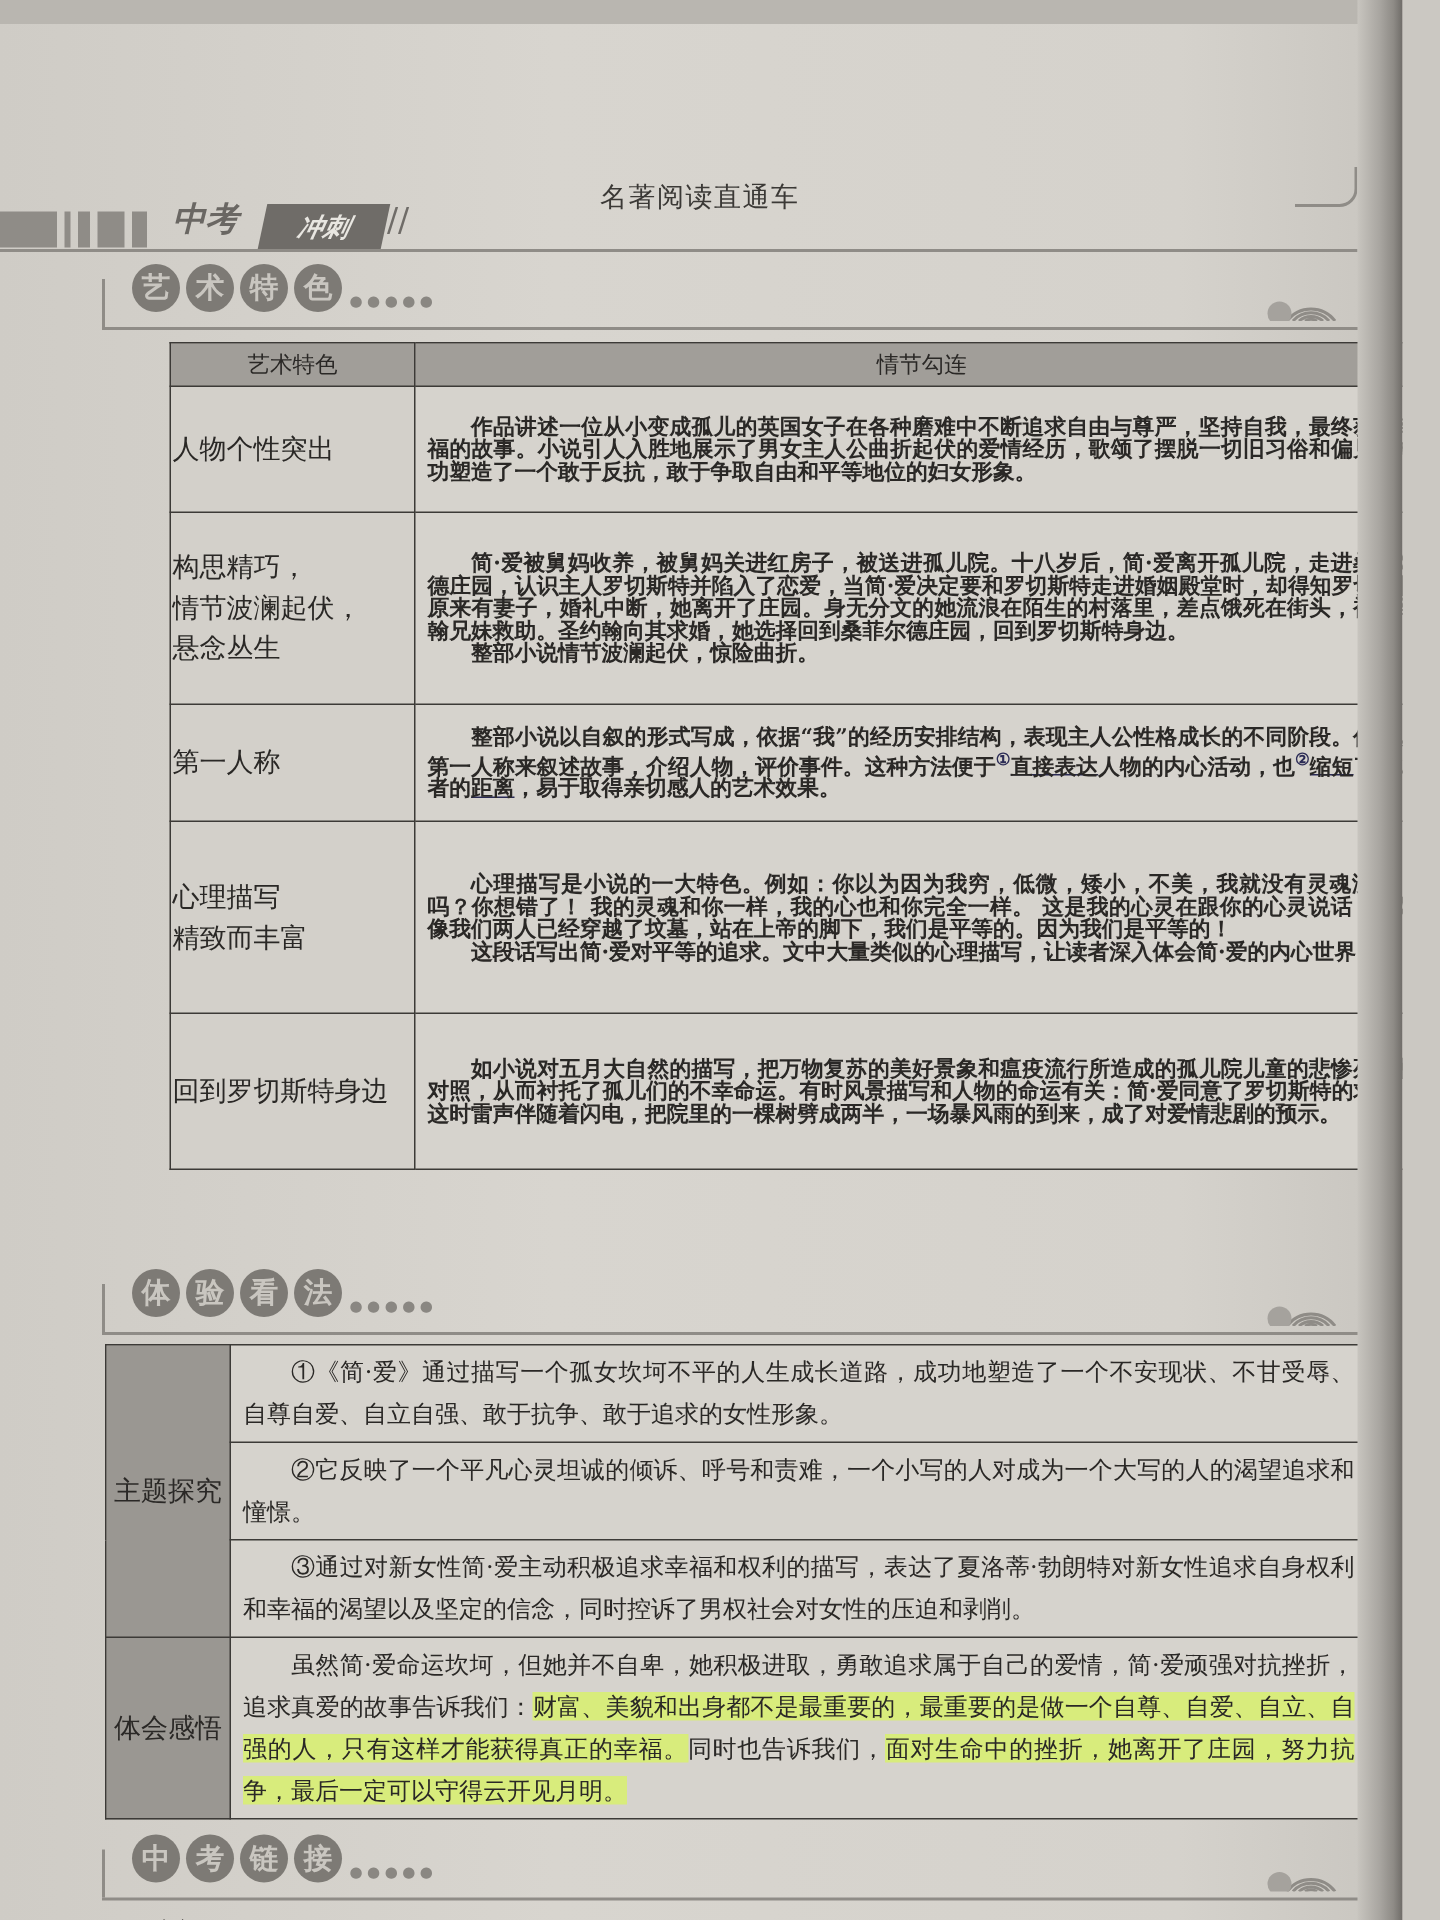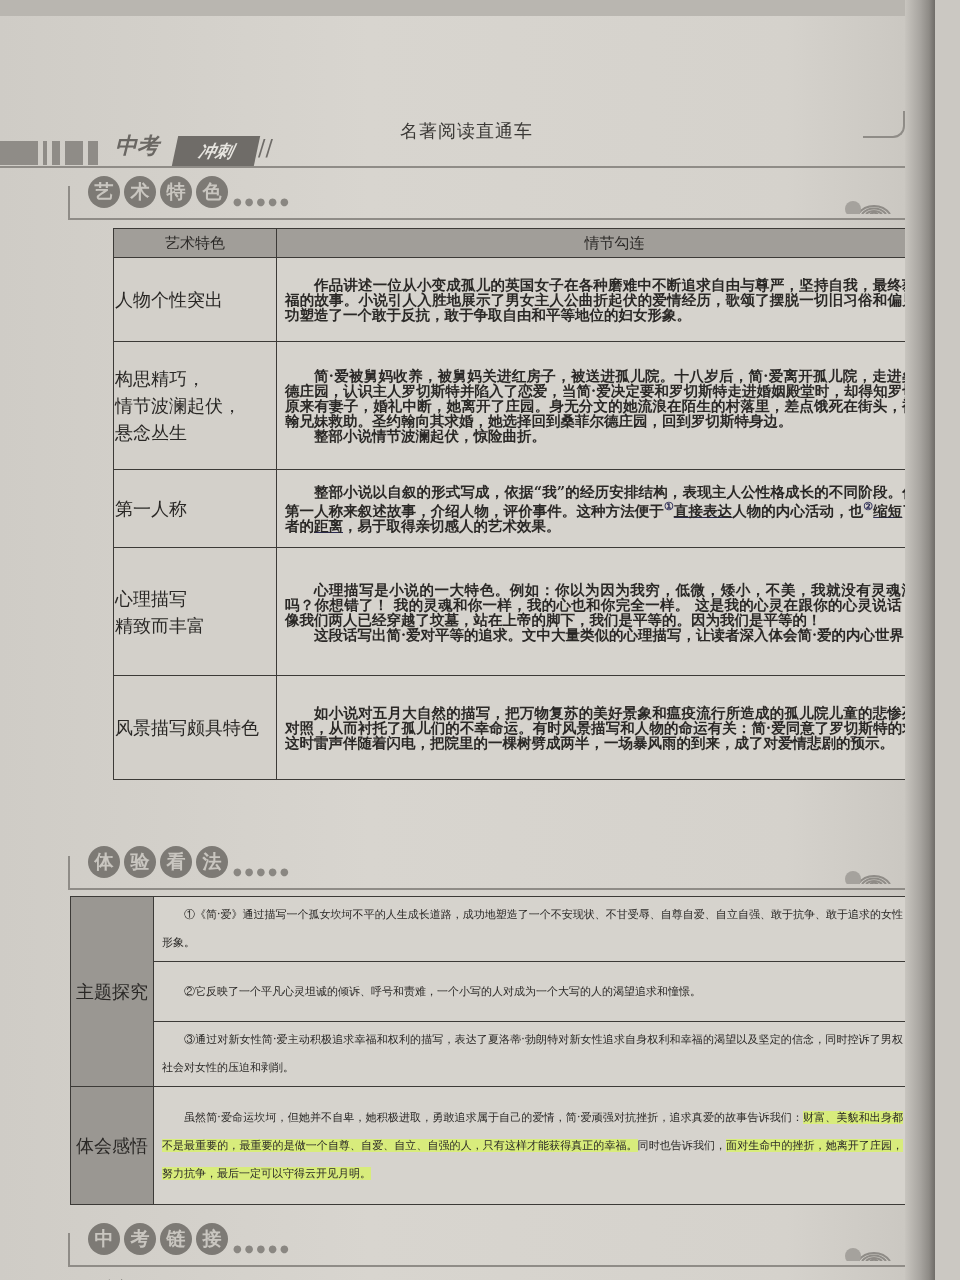--- a/index.html
+++ b/index.html
@@ -52,21 +52,21 @@
   .t1 { top: 212px; width: 840px; margin-left: 43px; }
   .t1 th { background: #a19e99; font-weight: normal; font-size: 15px; height: 26px; font-family: "DejaVu Sans", sans-serif; }
   .t1 td.label { width: 160px; text-align: left; font-size: 18px; font-family: "DejaVu Sans", sans-serif; line-height: 27px; background: #d3d0ca; }
   .t1 td.content { padding: 4px 6px 4px 8px; font-size: 14.5px; line-height: 15px; text-align: justify; background: #d6d3cd; font-weight: bold; }
   .indent { text-indent: 2em; margin: 0; }
   .ul { text-decoration: underline; text-decoration-color: #2b2b55; }
   .mark { color: #2b2b55; font-size: 11px; }
 
   .t2 { top: 880px; width: 840px; }
   .t2 td.label { width: 80px; background: #9a9792; text-align: center; font-size: 18px; font-family: "DejaVu Sans", sans-serif; }
-  .t2 td.content { padding: 4px 6px 4px 8px; font-size: 11px; line-height: 28px; text-align: justify; background: #d6d3cd; }
+  .t2 td.content { padding: 4px 6px 4px 8px; font-size: 16px; line-height: 28px; text-align: justify; background: #d6d3cd; }
   .hl { background: #d8ec7c; }
 
   .qtype { position: absolute; left: 70px; top: 1262px; font-size: 15px; color: #3b3936; font-family: "DejaVu Sans", sans-serif; }
 </style>
 </head>
 <body>
 
 <div class="page">
 
   <div class="header">
@@ -139,21 +139,21 @@
       <td class="label">
         <div>心理描写</div>
         <div>精致而丰富</div>
       </td>
       <td class="content">
         <p class="indent">心理描写是小说的一大特色。例如：你以为因为我穷，低微，矮小，不美，我就没有灵魂没有心吗？你想错了！ 我的灵魂和你一样，我的心也和你完全一样。 这是我的心灵在跟你的心灵说话，就好像我们两人已经穿越了坟墓，站在上帝的脚下，我们是平等的。因为我们是平等的！</p>
         <p class="indent">这段话写出简·爱对平等的追求。文中大量类似的心理描写，让读者深入体会简·爱的内心世界。</p>
       </td>
     </tr>
     <tr style="height:104px">
-      <td class="label">风景描写颇具特色</td>
+      <td class="label">回到罗切斯特身边</td>
       <td class="content">
         <p class="indent">如小说对五月大自然的描写，把万物复苏的美好景象和瘟疫流行所造成的孤儿院儿童的悲惨死亡相对照，从而衬托了孤儿们的不幸命运。有时风景描写和人物的命运有关：简·爱同意了罗切斯特的求爱，这时雷声伴随着闪电，把院里的一棵树劈成两半，一场暴风雨的到来，成了对爱情悲剧的预示。</p>
       </td>
     </tr>
   </tbody>
     </table>
 
   <div class="section" style="top:830px;">
     <div class="stem"></div>
     <div class="circles">

